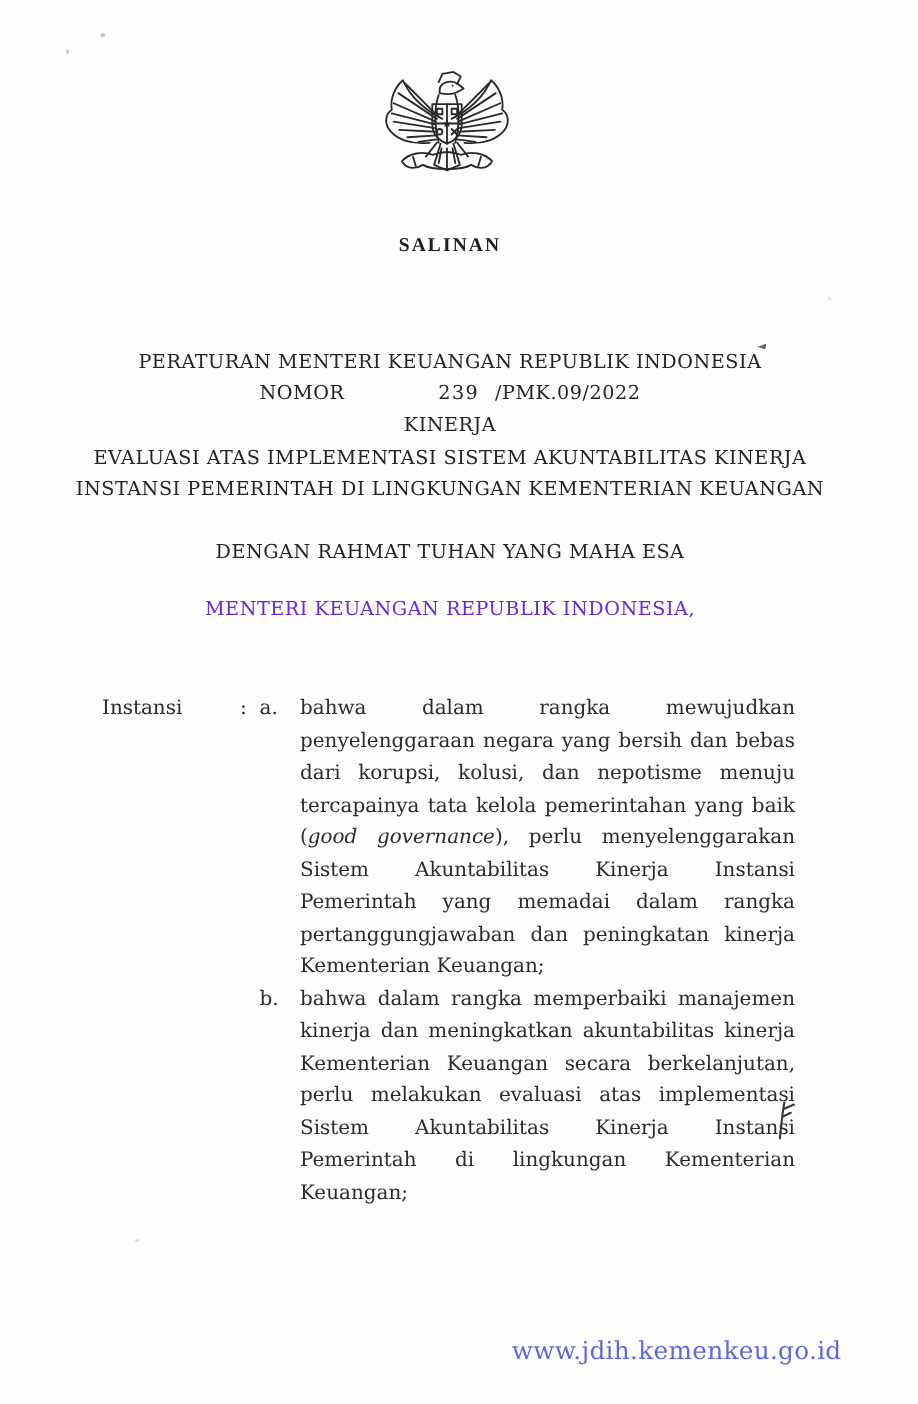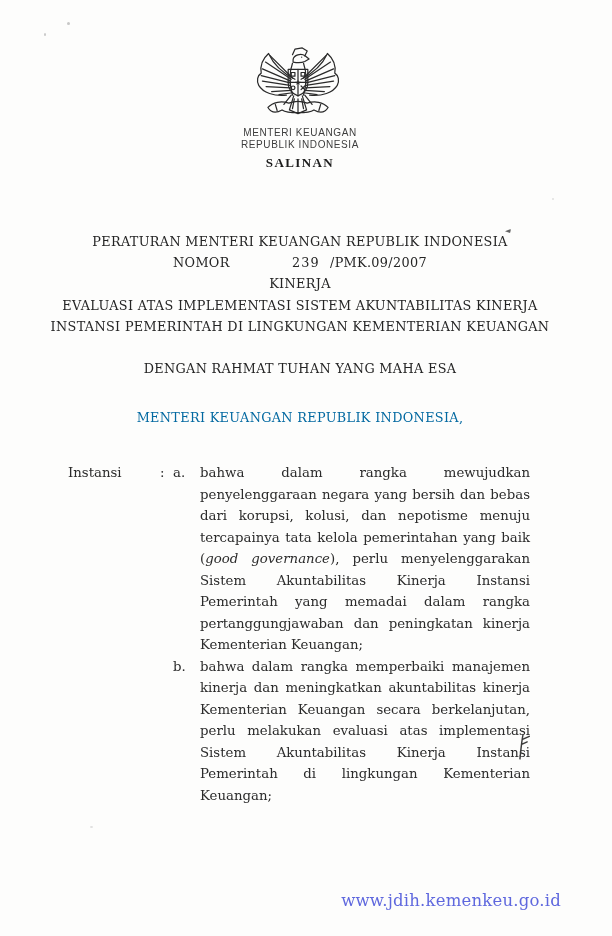--- a/index.html
+++ b/index.html
@@ -35,21 +35,21 @@
   }
   
   .title-block {
     top: 231px;
     font-size: 12.8px; line-height: 21.2px;
     letter-spacing: 0.35px; color: #242424;
   }
   .nomor-label { margin-right: 58px; margin-top: 20px; }
   .nomor-number { letter-spacing: 1px; margin-right: 6px; }
   .invocation { top: 361px; font-size: 12.8px; letter-spacing: 0.35px; color: #242424; }
-  .issuer     { top: 410px; font-size: 12.8px; letter-spacing: 0.35px; color: #0369a1; }
+  .issuer     { top: 399px; font-size: 12.8px; letter-spacing: 0.35px; color: #6d28d9; }
   
   .consider {
     position: absolute; left: 68px; top: 462px; width: 462px;
     display: grid;
     grid-template-columns: 92px 13px 27px 1fr;
     font-size: 13.3px; line-height: 21.5px;
     color: #2b2b2b;
   }
   .consider-label, .consider-colon, .consider-marker { white-space: nowrap; }
   .consider-text { text-align: justify; }
@@ -128,32 +128,28 @@
         <path d="M69,86 L66,102 M75,86 L75,107 M81,86 L84,102"></path>
 
         <path d="M64,80 L52,95 M86,80 L98,95"></path>
 
         <path d="M26,100 C34,91 48,89 60,93 C70,89 80,89 90,93 C102,89 116,91 124,100 C118,110 108,108 101,104 C92,110 58,110 49,104 C42,108 32,110 26,100 Z"></path>
         <path d="M38,95 L41,105 M112,95 L109,105"></path>
       </g>
     </svg>
   </div>
 
-  <div class="centered ministry-caption">
-    <div>MENTERI KEUANGAN</div>
-    <div>REPUBLIK INDONESIA</div>
-  </div>
   <div class="centered salinan">SALINAN</div>
 
   <div class="centered title-block">
     <div>PERATURAN MENTERI KEUANGAN REPUBLIK INDONESIA</div>
     <div>
       <span class="nomor-label">NOMOR</span>
       <span class="nomor-number">239</span>
-      <span>/PMK.09/2007</span>
+      <span>/PMK.09/2022</span>
     </div>
     <div>KINERJA</div>
     <div>EVALUASI ATAS IMPLEMENTASI SISTEM AKUNTABILITAS KINERJA</div>
     <div>INSTANSI PEMERINTAH DI LINGKUNGAN KEMENTERIAN KEUANGAN</div>
   </div>
 
   <div class="centered invocation">DENGAN RAHMAT TUHAN YANG MAHA ESA</div>
   <div class="centered issuer">MENTERI KEUANGAN REPUBLIK INDONESIA,</div>
 
   <div class="consider">

